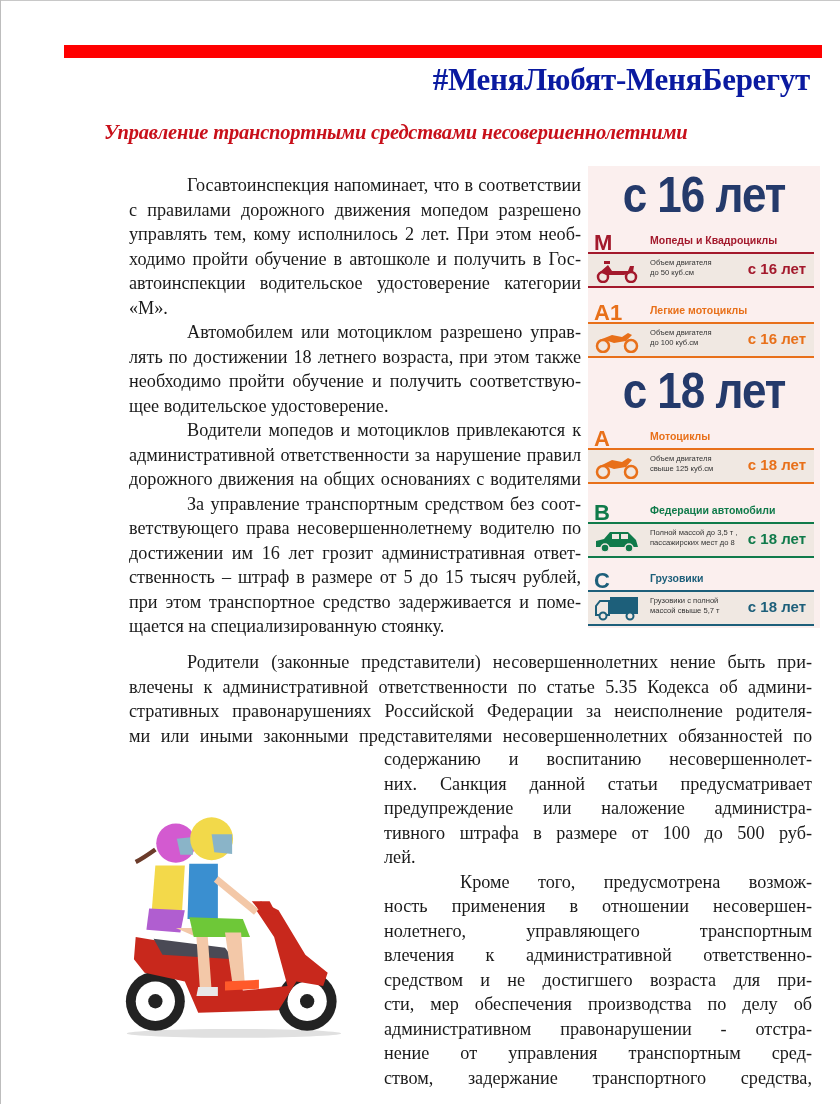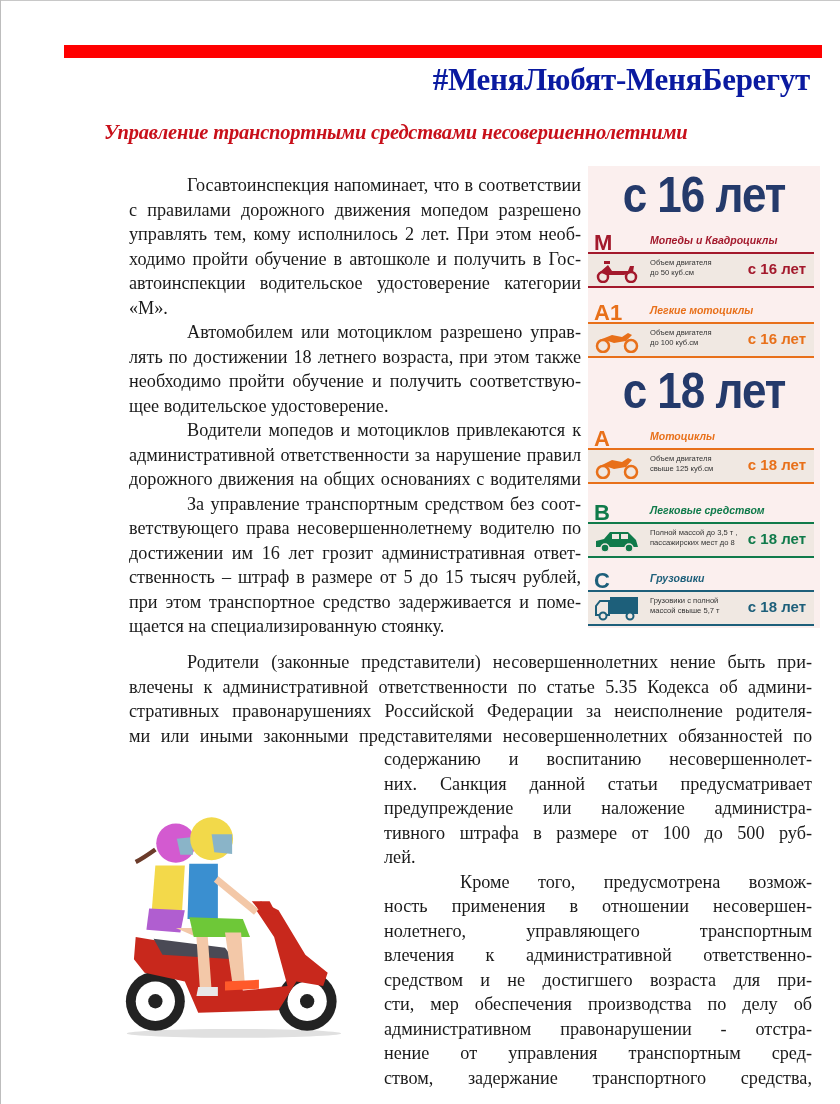--- a/index.html
+++ b/index.html
@@ -41,21 +41,21 @@
       color: #243a6b; font-size: 44px; text-align: center; letter-spacing: -1px;
       transform: scaleY(1.15);
     }
     .cat { position: absolute; left: 0; width: 232px; }
     .cat .letter {
       position: absolute; left: 6px; top: 0;
       font-family: "Liberation Sans", sans-serif; font-weight: bold; font-size: 22px;
     }
     .cat .ctitle {
       position: absolute; left: 62px; top: 4px;
-      font-family: "Liberation Sans", sans-serif; font-weight: bold; font-size: 10.5px; font-style: italic;
+      font-family: "Liberation Sans", sans-serif; font-weight: bold; font-size: 10.5px;
     }
     .cat .row {
       position: absolute; left: 0; top: 22px; width: 226px; height: 32px;
       background: #f0e8e2; border-top: 2px solid; border-bottom: 2px solid;
     }
     .cat .desc {
       position: absolute; left: 62px; top: 4px; font-family: "Liberation Sans", sans-serif;
       font-size: 7.6px; line-height: 10px; color: #333;
     }
     .cat .age {
@@ -188,21 +188,21 @@
       <div class="desc">
         <div>Объем двигателя</div>
         <div>свыше 125 куб.см</div>
       </div>
       <div class="age" style="color:#e8701a">с 18 лет</div>
     </div>
   </div>
 
   <div class="cat" style="top:334px;">
     <div class="letter" style="color:#0f7a4a">B</div>
-    <div class="ctitle" style="color:#0f7a4a">Легковые средством</div>
+    <div class="ctitle" style="color:#0f7a4a">Федерации автомобили</div>
     <div class="row" style="border-color:#0f7a4a">
       <svg class="vicon" viewBox="0 0 46 26">
         <path d="M2 20 L2 14 L10 12 L16 5 L34 5 L42 13 L44 20 Z" fill="#0f7a4a"></path>
         <rect x="18" y="7" width="7" height="5" fill="#f0e8e2"></rect>
         <rect x="27" y="7" width="7" height="5" fill="#f0e8e2"></rect>
         <circle cx="11" cy="21" r="4" fill="#0f7a4a" stroke="#f0e8e2" stroke-width="1.5"></circle>
         <circle cx="35" cy="21" r="4" fill="#0f7a4a" stroke="#f0e8e2" stroke-width="1.5"></circle>
       </svg>
       <div class="desc">
         <div>Полной массой до 3,5 т ,</div>

